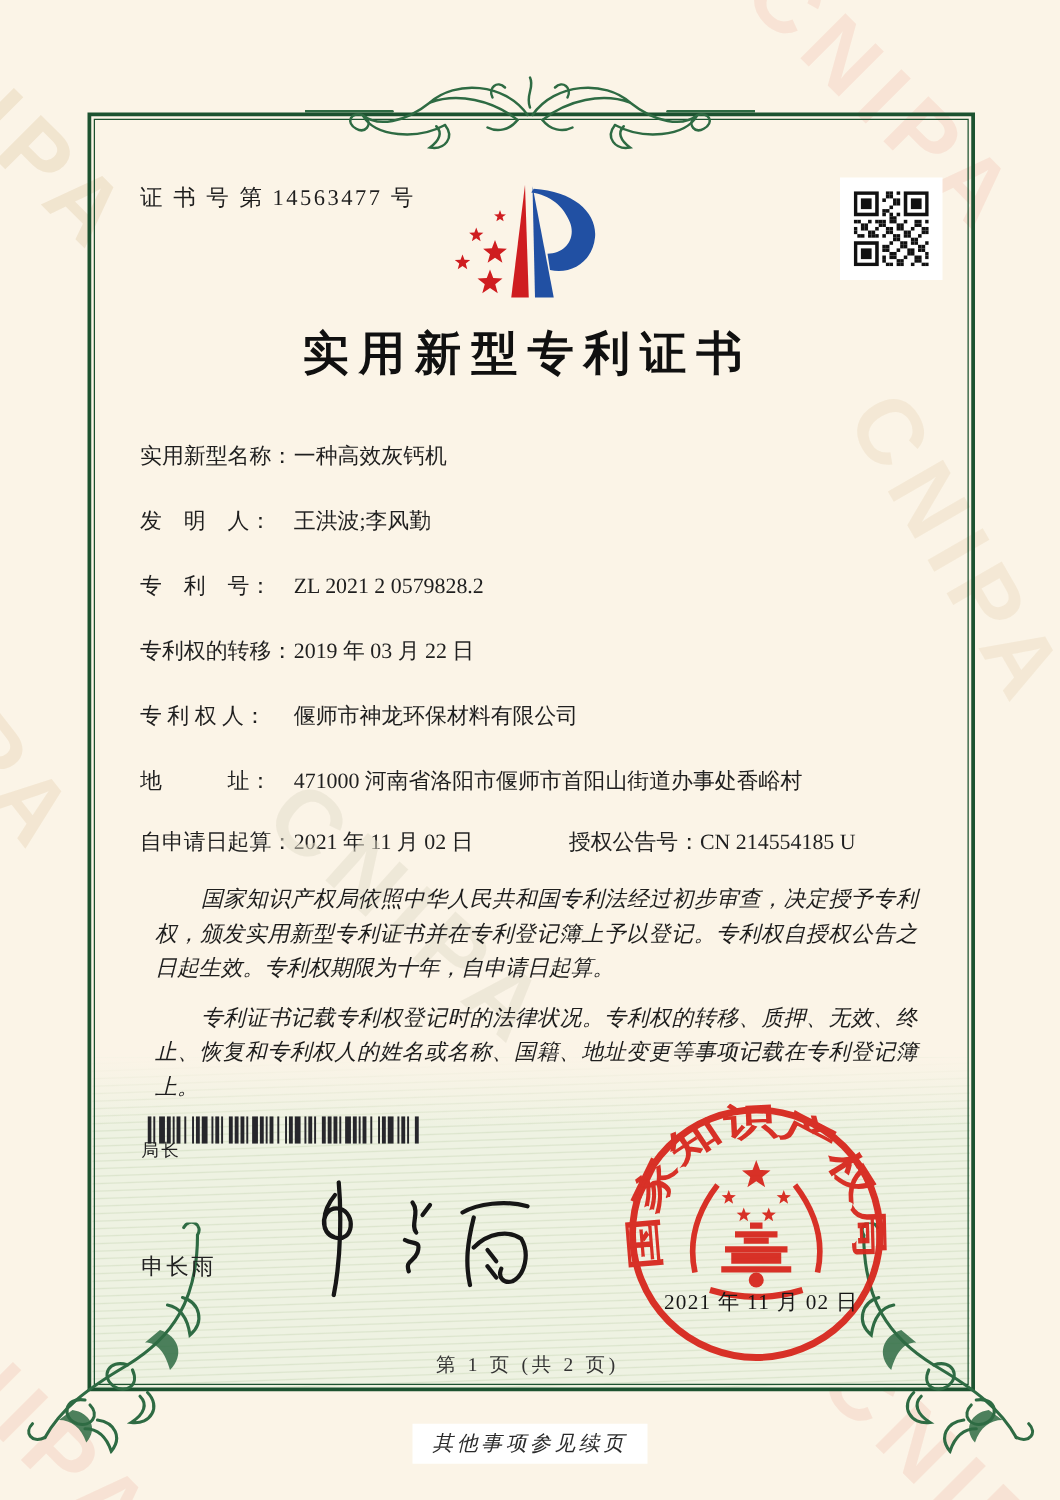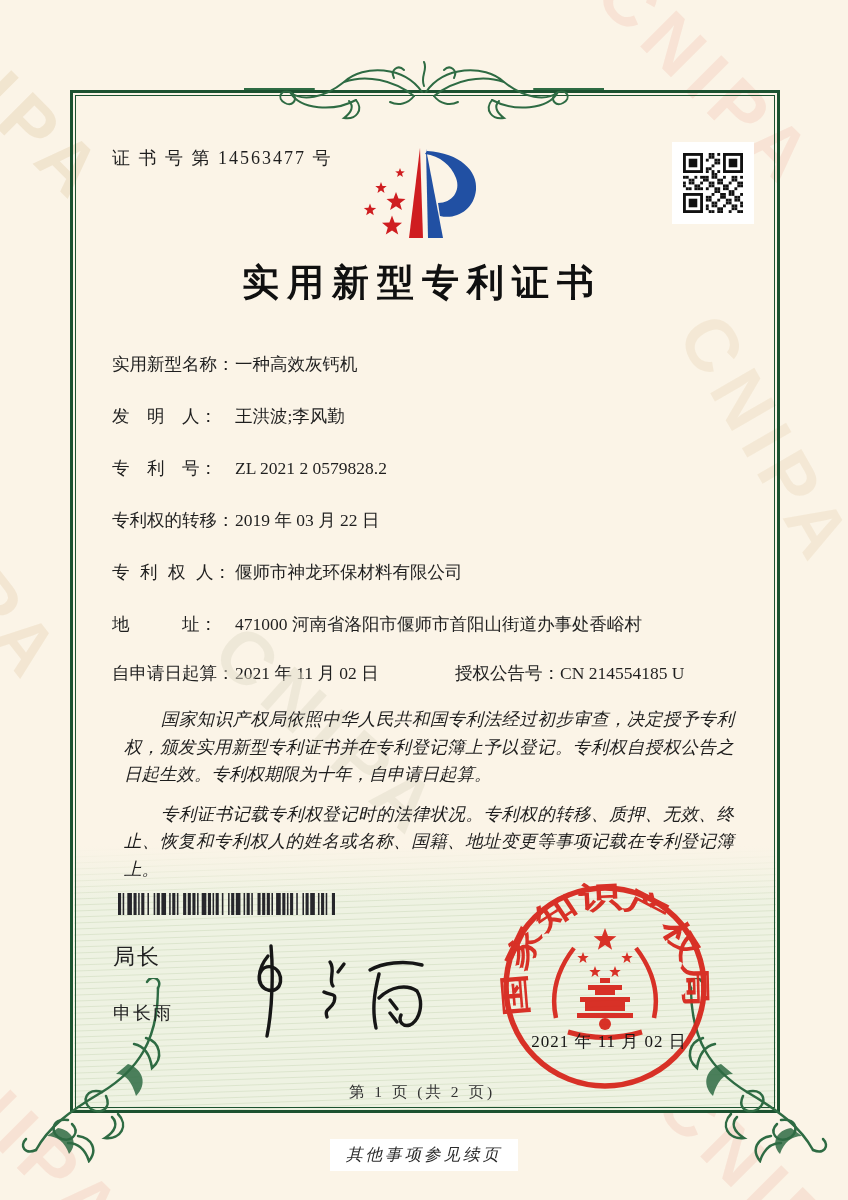--- a/index.html
+++ b/index.html
@@ -47,21 +47,21 @@
   .title{left:70px; top:258px; width:704px; text-align:center;
          font-size:37px; font-weight:bold; letter-spacing:8px; color:#101010;}
   .frow{position:absolute; left:112px; width:640px; font-size:17.5px; white-space:nowrap;}
   .lbl{display:inline-block; min-width:123px; color:#1f1f1f;}
   .val{color:#1f1f1f;}
   .pair2{position:absolute; left:343px; top:0;}
   .paras{left:112px; top:694px; width:634px; font-size:17.5px; line-height:27.5px;
          text-align:justify; font-style:italic; color:#1d1d1d;}
   .paras p{margin:12px; text-indent:2.1em;}
   .barcode{left:118px; top:893px;}
-  .officer-title{left:113px; top:942px; font-size:22px; letter-spacing:2px;}
+  .officer-title{left:113px; top:912px; font-size:14px; letter-spacing:2px;}
   .officer-name{left:113px; top:1001px; font-size:18px; letter-spacing:2px;}
   .signature{left:238px; top:938px;}
   .seal{left:500px; top:882px; width:210px; height:210px; z-index:6; opacity:.95;}
   .sealdate{left:514px; top:1030px; width:190px; z-index:7; text-align:center;
             font-size:17px; letter-spacing:1px; color:#161616;}
   .pageno{left:70px; top:1082px; width:704px; text-align:center; font-size:15.5px;
           letter-spacing:3px; color:#333; z-index:5;}
   .contbox{left:330px; top:1139px; width:188px; height:32px; background:#ffffff;
            display:flex; align-items:center; justify-content:center; z-index:5;
            font-size:16.5px; letter-spacing:3px; font-style:italic; color:#2a2a2a;}
@@ -289,21 +289,21 @@
   </div>
   <div class="frow" style="top:404px;">
     <span class="lbl">发　明　人：</span><span class="val">王洪波;李风勤</span>
   </div>
   <div class="frow" style="top:456px;">
     <span class="lbl">专　利　号：</span><span class="val">ZL 2021 2 0579828.2</span>
   </div>
   <div class="frow" style="top:508px;">
     <span class="lbl">专利权的转移：</span><span class="val">2019 年 03 月 22 日</span>
   </div>
-  <div class="frow" style="top:560px;font-family:Liberation Mono, monospace;">
+  <div class="frow" style="top:560px;">
     <span class="lbl">专 利 权 人：</span><span class="val">偃师市神龙环保材料有限公司</span>
   </div>
   <div class="frow" style="top:612px;">
     <span class="lbl">地　　　址：</span><span class="val">471000 河南省洛阳市偃师市首阳山街道办事处香峪村</span>
   </div>
   <div class="frow" style="top:661px;">
     <span class="lbl">自申请日起算：</span><span class="val">2021 年 11 月 02 日</span>
     <span class="pair2">
       <span>授权公告号：</span><span class="val">CN 214554185 U</span>
     </span>

